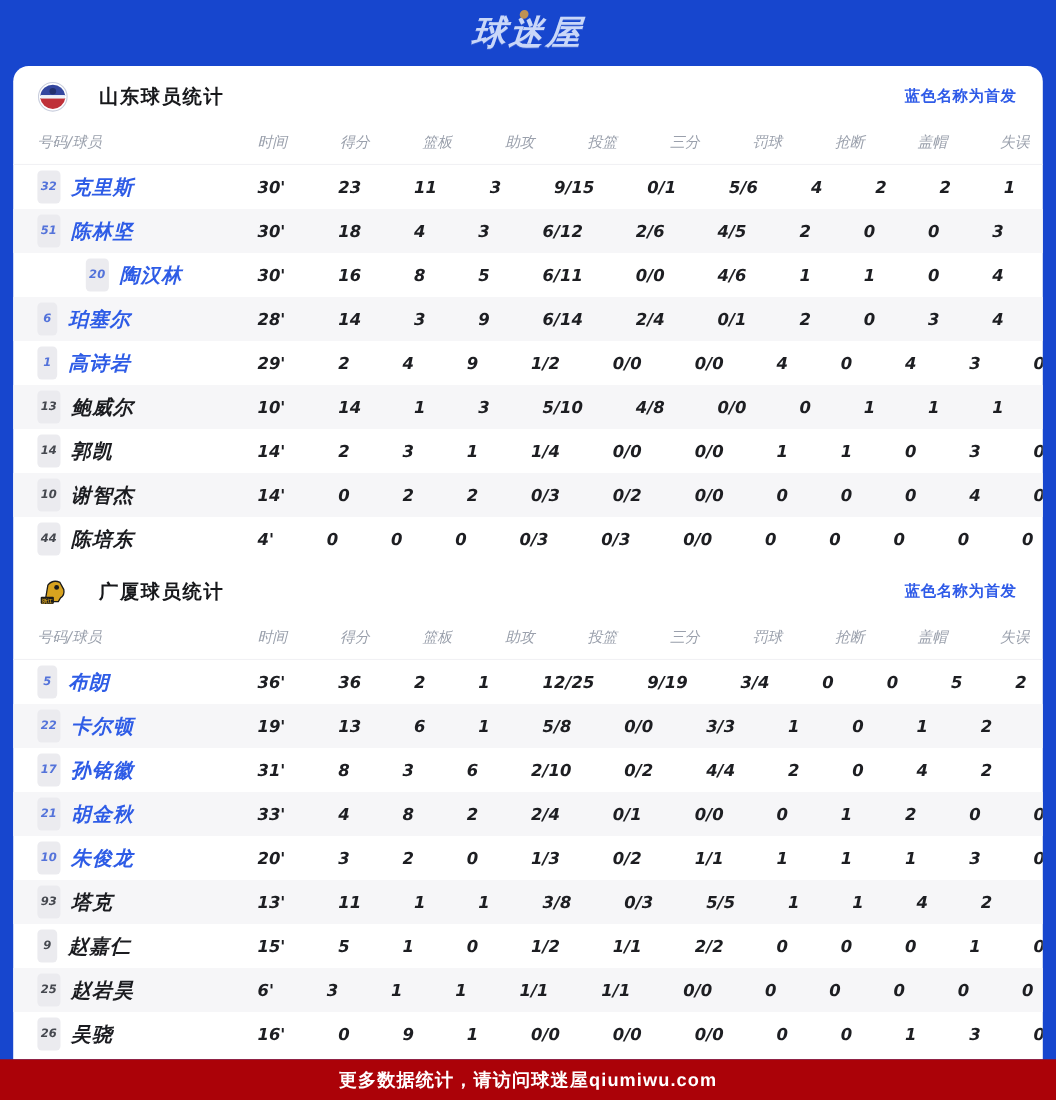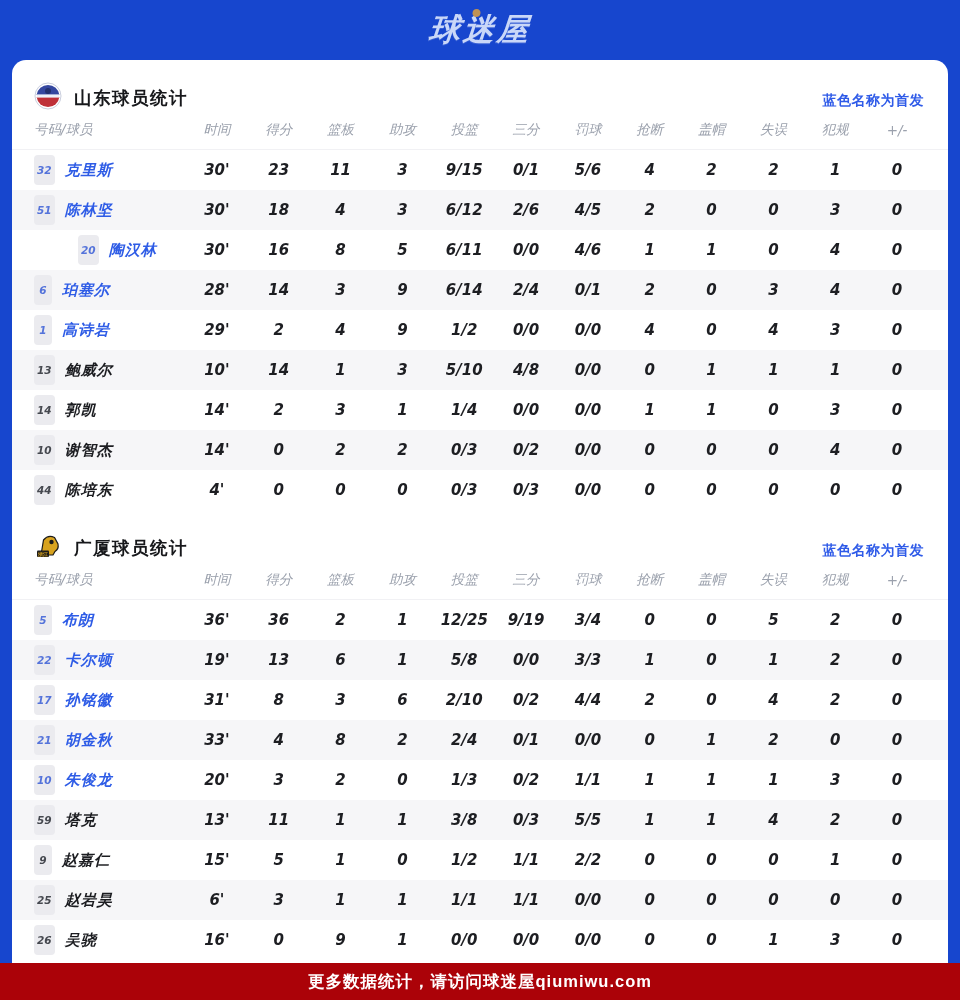--- a/index.html
+++ b/index.html
@@ -10,40 +10,40 @@
   
   .topbar { flex: 0 0 60px; display: flex; align-items: center; justify-content: center; }
   .brand { position: relative; color: #c9d7f8; font-size: 31px; font-weight: bold; font-style: italic;
            letter-spacing: 3px; transform: skewX(-5deg); text-shadow: 0 1px 0 rgba(255,255,255,.15); }
   .brand-dot { position: absolute; top: 0px; left: 41%; width: 8px; height: 8px; border-radius: 50%;
                background: #cursive; background: #bf9254; }
 
   
   .card { flex: 1 1 auto; margin: 0 12px; background: #ffffff; border-radius: 14px 14px 0 0; overflow: hidden; }
 
-  .sec-head { height: 50px; display: flex; align-items: flex-end; gap: 12px; padding: 6px 24px 0 22px; }
+  .sec-head { height: 50px; display: flex; align-items: center; gap: 28px; padding: 6px 24px 0 22px; }
   .team-logo { width: 28px; height: 28px; display: flex; align-items: center; justify-content: center; flex: 0 0 28px; }
   .team-logo svg { width: 28px; height: 28px; }
   .sec-title { margin: 0; font-size: 17.5px; font-weight: bold; color: #17181b; letter-spacing: 1.5px; }
   .legend { margin-left: auto; color: #2f5be8; font-size: 14px; font-weight: 600; letter-spacing: .5px; }
 
   .row { display: grid; grid-template-columns: 152px repeat(12, 1fr); align-items: center;
-         height: 40px; padding: 0 20px 0 22px; }
+         height: 40px; padding: 0 20px 0 22px; gap: 48px; }
   .thead { color: #9aa0ac; font-size: 13.5px; font-style: italic; border-bottom: 1px solid #f1f1f4; font-weight: 500; }
   .thead .cell { font-size: 13.5px; color: #9aa0ac; font-weight: 500; }
   .cell { text-align: center; font-style: italic; font-size: 15px; color: #1d1e22; font-weight: 600;
           font-family: "DejaVu Sans", "Liberation Sans", sans-serif; white-space: nowrap; }
   .cell.first { text-align: left; }
   .stripe { background: #f6f6f8; }
 
   .pcell { display: flex; align-items: center; gap: 10px; min-width: 0; }
   .badge { min-width: 18px; height: 30px; padding: 0 3px; border-radius: 4px; background: #ebebef;
            display: inline-flex; align-items: center; justify-content: center;
            font-size: 10.5px; font-style: italic; font-weight: bold; color: #45484f; }
-  .pname { font-size: 15px; font-weight: 600; font-style: italic; color: #1b1c20; letter-spacing: 1px; white-space: nowrap; }
+  .pname { font-size: 18px; font-weight: 600; font-style: italic; color: #1b1c20; letter-spacing: 1px; white-space: nowrap; }
   .starter .pname { color: #2e5ce6; }
   .starter .badge { color: #5473da; }
 
   
   .footer { flex: 0 0 37px; background: #ab0208; display: flex; align-items: center; justify-content: center; }
   .footer span { color: #ffffff; font-size: 16.5px; font-weight: 600; letter-spacing: 1px; }
 </style>
 </head>
 <body>
 
@@ -361,21 +361,21 @@
           <span class="cell">0/2</span>
           <span class="cell">1/1</span>
           <span class="cell">1</span>
           <span class="cell">1</span>
           <span class="cell">1</span>
           <span class="cell">3</span>
           <span class="cell">0</span>
         </div>
         <div class="row stripe">
           <span class="pcell cell first" style="font-style: normal;">
-            <span class="badge">59</span>
+            <span class="badge">93</span>
             <span class="pname">塔克</span>
           </span>
           <span class="cell">13'</span>
           <span class="cell">11</span>
           <span class="cell">1</span>
           <span class="cell">1</span>
           <span class="cell">3/8</span>
           <span class="cell">0/3</span>
           <span class="cell">5/5</span>
           <span class="cell">1</span>

